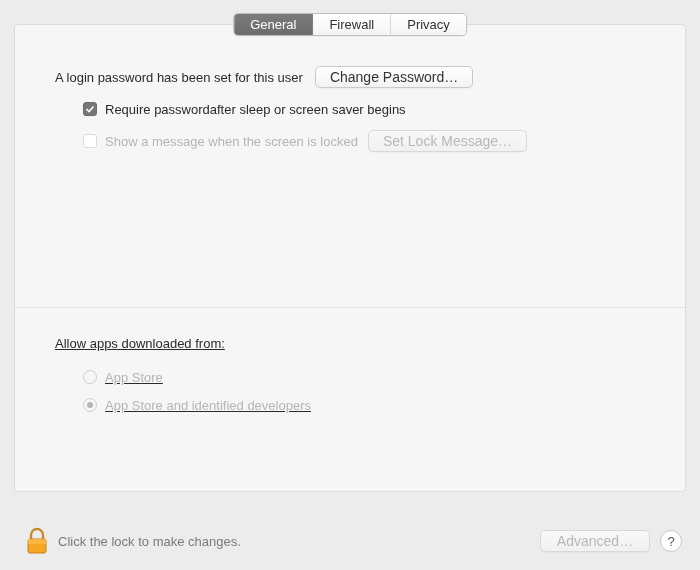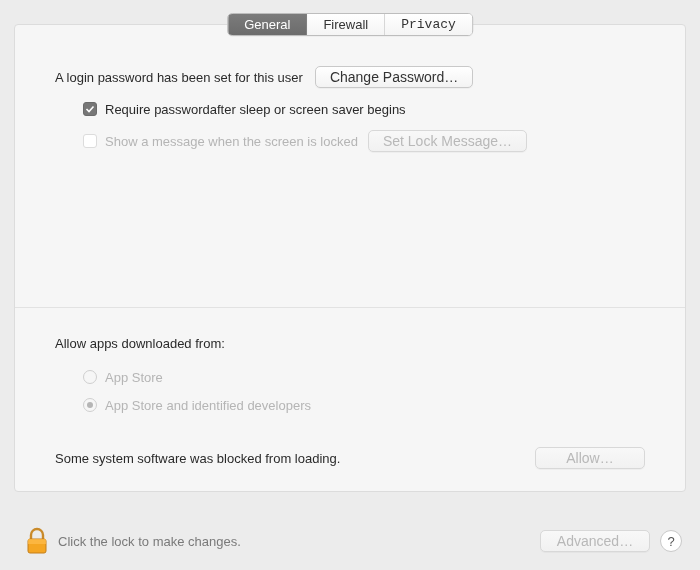--- a/index.html
+++ b/index.html
@@ -39,21 +39,21 @@
   }
   .seg-item {
     display: flex; align-items: center; justify-content: center;
     padding: 0 16px;
     font-size: 13px;
     color: #333;
     border-right: 1px solid #cfcfcf;
     background: linear-gradient(#ffffff,#f4f4f4);
     cursor: default;
   }
-  .seg-item:last-child { border-right: none; font-family: Liberation Mono, monospace; }
+  .seg-item:last-child { border-right: none; }
   .seg-item.selected {
     background: linear-gradient(#7b7b7b,#6c6c6c);
     color: #fff;
     border-right: 1px solid #6a6a6a;
   }
   
   .content { padding: 38px 40px 0 40px; }
   .row { display: flex; align-items: center; min-height: 28px; }
   .gap-sm { margin-bottom: 4px; }
   .indent { margin-left: 28px; }
@@ -104,21 +104,21 @@
     display:flex; flex-direction:column; justify-content:center; align-items:center;
     width:18px; height:22px;
     background:#e3e3e3;
     border-left:1px solid #cfcfcf;
   }
   .stepper-cap svg { display:block; }
   .divider {
     border: none; border-top: 1px solid #e2e2e2;
     margin: 0;
   }
-  .section2 { padding: 22px 40px 0 40px; }
+  .section2 { padding: 22px 40px 0 40px; text-decoration: underline; }
   .radio {
     width:14px; height:14px; border-radius:50%;
     border:1px solid #cfcfcf;
     margin-right: 8px;
     display:inline-flex; align-items:center; justify-content:center;
     flex: 0 0 14px;
   }
   .radio .dot { width:6px; height:6px; border-radius:50%; background:#b5b5b5; }
   .blocked-row {
     display:flex; align-items:center; justify-content:space-between;
@@ -202,26 +202,20 @@
         <span class="dim">App Store</span>
       </div>
       <div class="row indent">
         <span class="radio">
             <span class="dot"></span>
           </span>
         <span class="dim">App Store and identified developers</span>
       </div>
     </div>
 
-    <div class="blocked-row">
-      <span>Some system software was blocked from loading.</span>
-      <span class="btn disabled" style="width:110px;">
-        <span>Allow…</span>
-      </span>
-    </div>
 
   </div>
 
   <div class="footer">
     <span class="lock-icon">
       <svg viewBox="0 0 22 28">
         <path d="M5 12 V8 a6 6 0 0 1 12 0 V12" fill="none" stroke="#c98a2a" stroke-width="2.4"></path>
         <rect x="2" y="12" width="18" height="14" rx="2" fill="#f5a623" stroke="#c47f1a" stroke-width="1"></rect>
         <rect x="2" y="12" width="18" height="5" fill="#ffbe4d" opacity="0.7"></rect>
       </svg>

